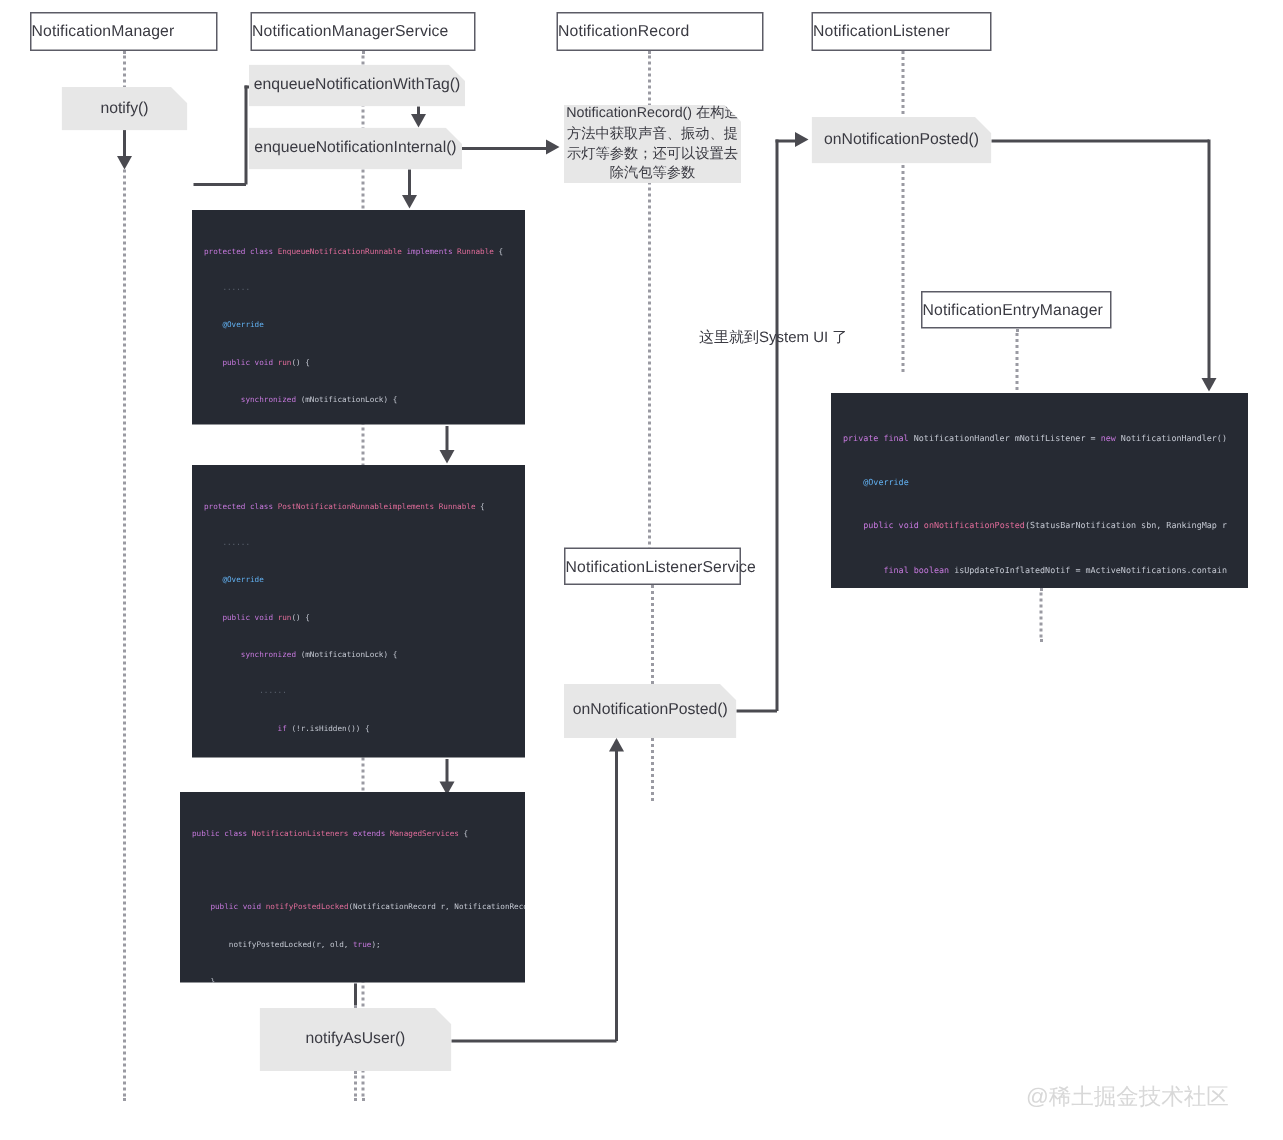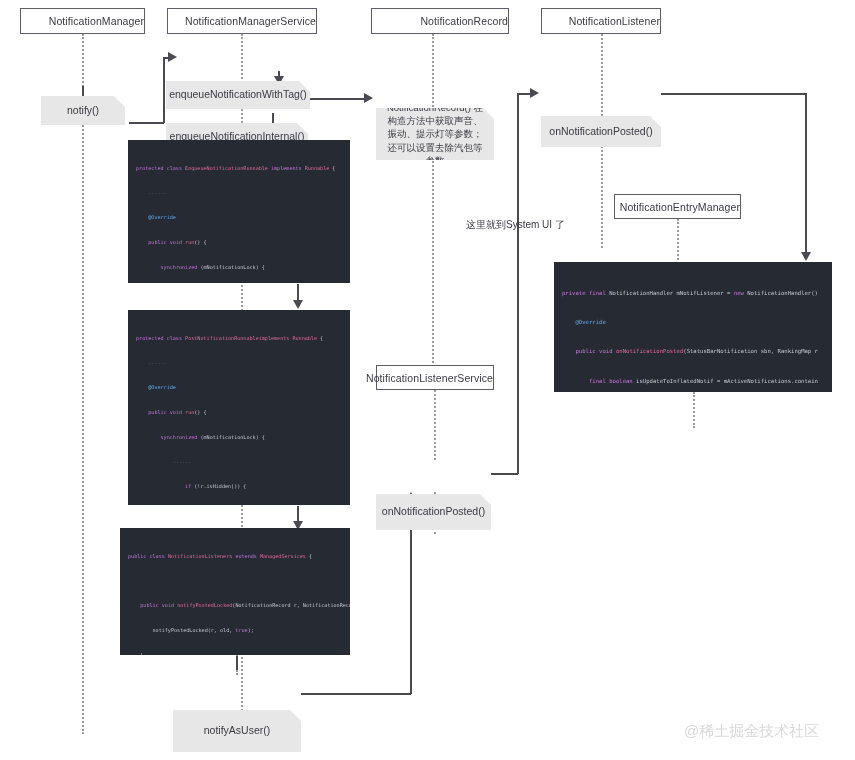--- a/index.html
+++ b/index.html
@@ -18,21 +18,21 @@
     overflow: hidden;
   }
   
   .participant {
     position: absolute;
     box-sizing: border-box;
     border: 1.5px solid #5c5c66;
     background: #ffffff;
     display: flex;
     align-items: center;
-    justify-content: flex-end;
+    justify-content: flex-start;
     font-size: 10.5px;
     color: #3a3a42;
     letter-spacing: 0.1px;
     white-space: nowrap;
   }
   
   .lifeline {
     position: absolute;
     width: 0;
     border-left: 2px dotted #9a9aa2;
@@ -41,25 +41,24 @@
   .msgbox {
     position: absolute;
     box-sizing: border-box;
     background: #e7e7e7;
     color: #3a3a42;
     font-size: 10.5px;
     display: flex;
     align-items: center;
     justify-content: center;
     text-align: center;
-    padding: 4px 10px;
+    padding: 4px 0;
     line-height: 1.45;
     -webkit-clip-path: polygon(0 0, calc(100% - 11px) 0, 100% 11px, 100% 100%, 0 100%);
     clip-path: polygon(0 0, calc(100% - 11px) 0, 100% 11px, 100% 100%, 0 100%);
-    margin-top: 38px;
   }
   .msgbox.cjk { font-size: 9.5px; line-height: 1.4; }
   
   .annot {
     position: absolute;
     font-size: 10px;
     color: #3a3a42;
     white-space: nowrap;
   }
   

